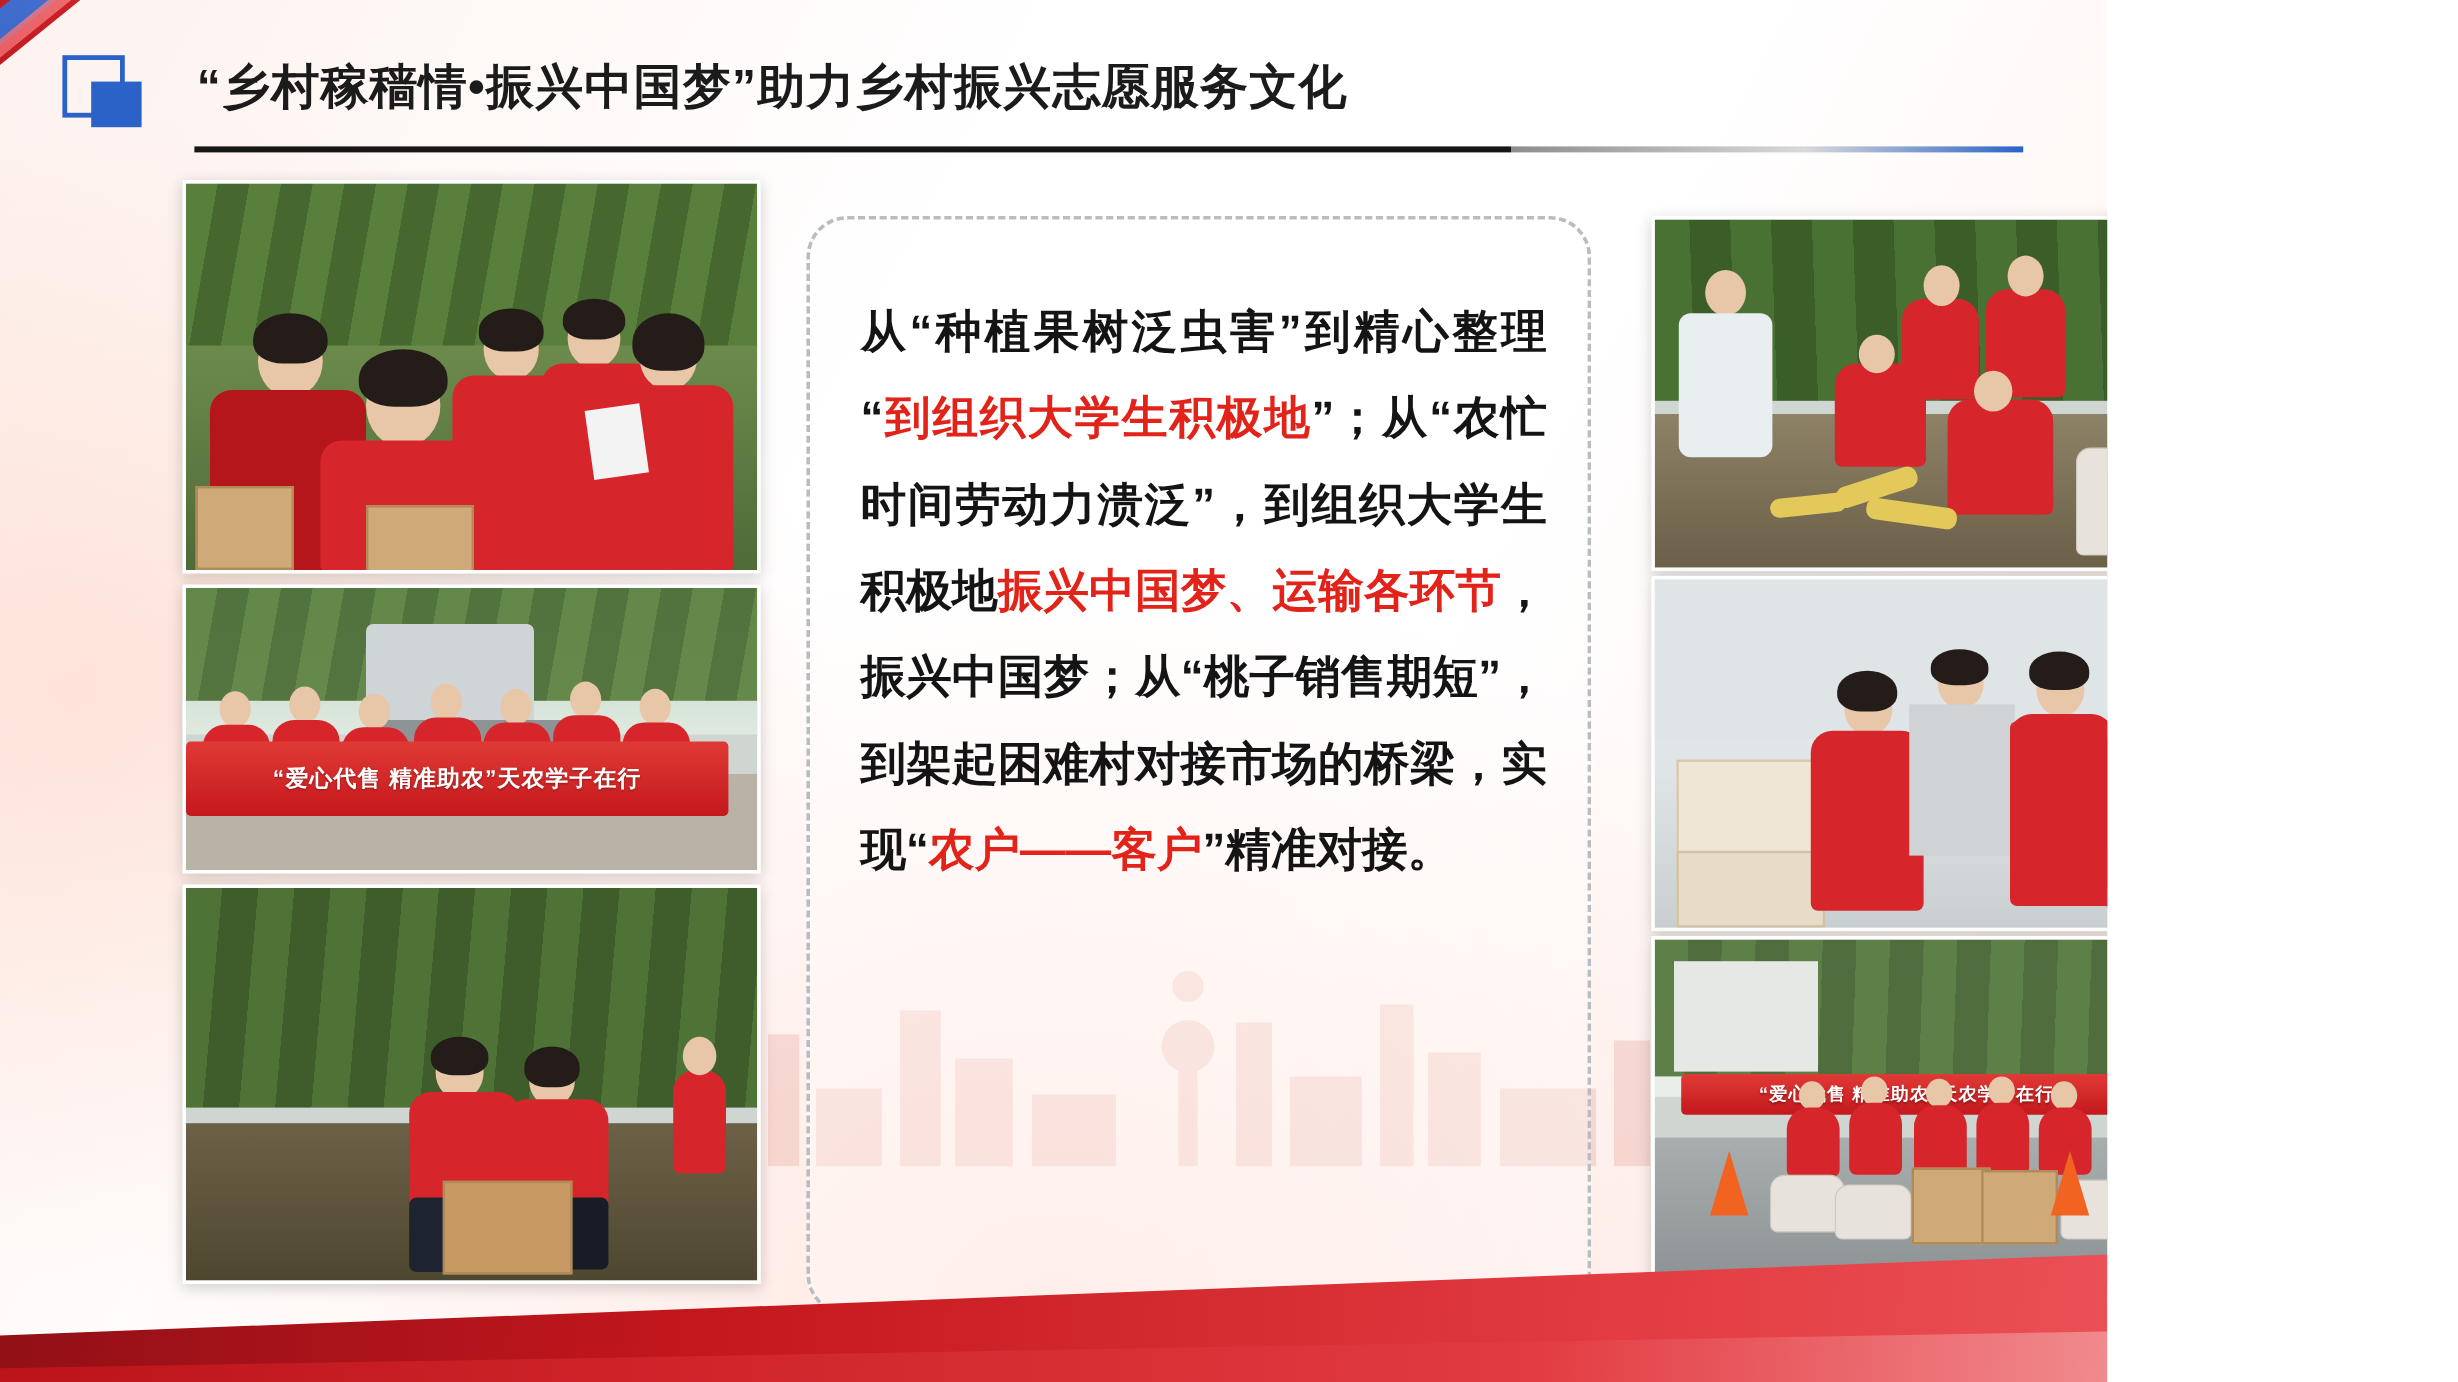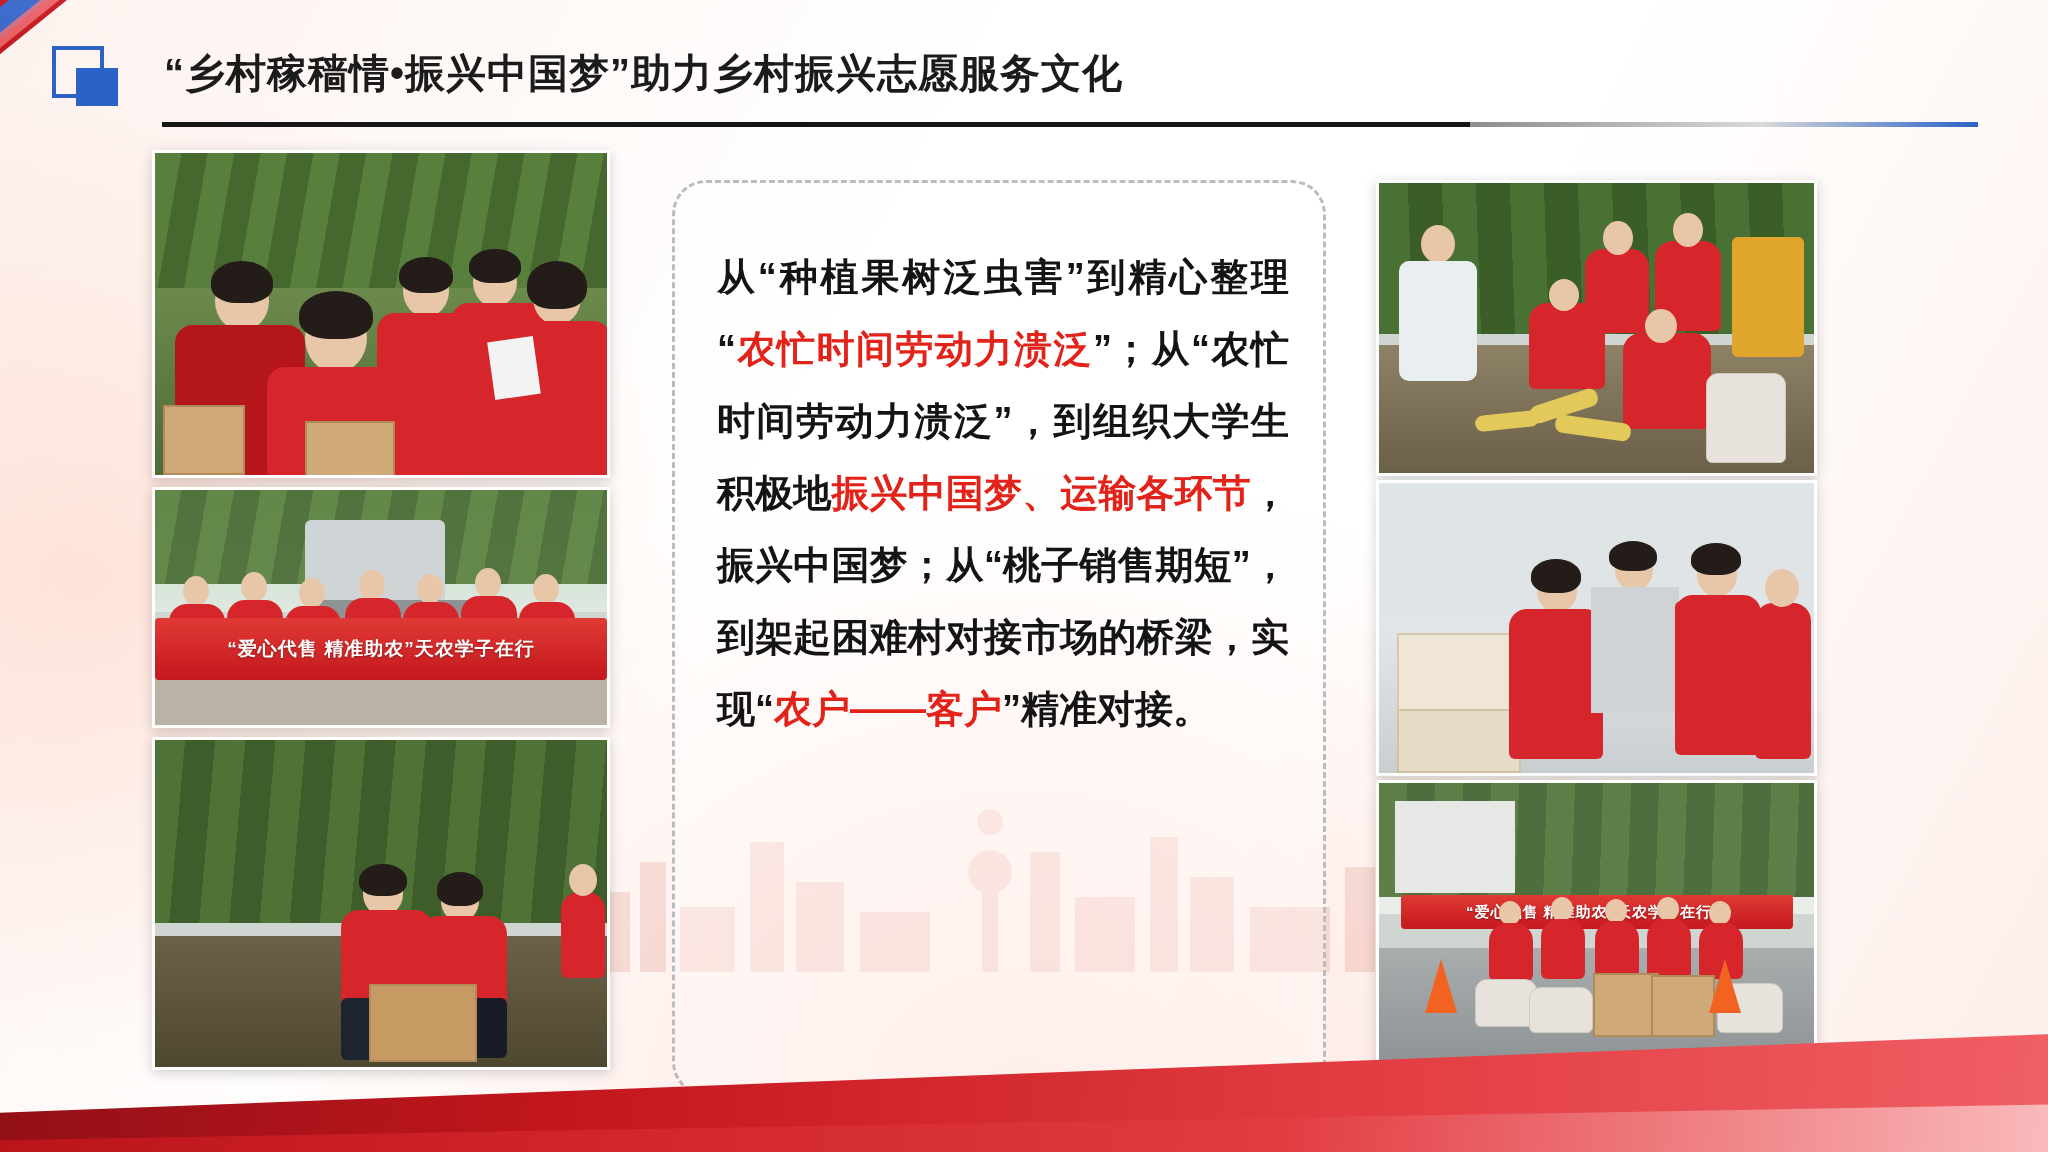--- a/index.html
+++ b/index.html
@@ -2,21 +2,21 @@
 <html lang="zh"><head>
 <meta charset="utf-8">
 <style>
   html,body{margin:0;padding:0;}
   body{
     width:2048px;height:1152px;overflow:hidden;
     font-family:"Liberation Sans","DejaVu Sans",sans-serif;
     background:#ffffff;
   }
   .slide{
-    position:relative;width:2048px;height:1152px;overflow:hidden;
+    position:relative;width:1756px;height:1152px;overflow:hidden;
     background:
       radial-gradient(ellipse 900px 700px at 4% 50%, rgba(255,210,195,.55) 0%, rgba(255,255,255,0) 70%),
       radial-gradient(ellipse 1100px 900px at 50% 95%, rgba(255,200,185,.45) 0%, rgba(255,255,255,0) 70%),
       linear-gradient(118deg,#fdf2ee 0%,#ffffff 38%,#ffffff 62%,#fdeee9 100%);
   }
 
   
   .ribbon-tl{position:absolute;left:0;top:0;width:300px;height:170px;overflow:hidden;pointer-events:none;}
   .ribbon-tl .r1{position:absolute;left:-130px;top:-70px;width:420px;height:52px;
     background:linear-gradient(90deg,#b7141b,#e8353b);transform:rotate(-39deg);border-radius:4px;}
@@ -48,21 +48,21 @@
   .logo-mark{position:absolute;left:0;top:6px;width:66px;height:62px;}
   .logo-mark .outline{position:absolute;left:0;top:0;width:52px;height:52px;border:4px solid #2a62c8;box-sizing:border-box;}
   .logo-mark .fill{position:absolute;left:24px;top:22px;width:42px;height:38px;background:#2a62c8;}
   .title{position:absolute;left:112px;top:0;font-size:40px;font-weight:bold;color:#1b1b1b;
     letter-spacing:1px;white-space:nowrap;line-height:66px;}
   .title-rule{position:absolute;left:110px;top:82px;right:0;height:5px;
     background:linear-gradient(90deg,#161616 0%,#161616 72%,#8d8d8d 72%,#d9d9d9 88%,#2a62c8 100%);}
 
   
   .photo{position:absolute;border:3px solid #ffffff;box-shadow:0 3px 12px rgba(0,0,0,.18);
-    overflow:hidden;background:#cfd6d2;}
+    overflow:hidden;background:#cfd6d2;padding-left:24px;}
   .photo .ph{position:absolute;inset:0;}
   #photo-left-1{left:152px;top:150px;width:452px;height:322px;}
   #photo-left-2{left:152px;top:487px;width:452px;height:235px;}
   #photo-left-3{left:152px;top:737px;width:452px;height:327px;}
 
   #photo-right-1{left:1376px;top:180px;width:435px;height:290px;}
   #photo-right-2{left:1376px;top:480px;width:435px;height:290px;}
   #photo-right-3{left:1376px;top:780px;width:435px;height:285px;}
 
   
@@ -198,21 +198,21 @@
       <div class="hair" style="left:282px;top:132px;width:46px;height:34px;"></div>
       <div class="shirt" style="left:266px;top:176px;width:86px;height:92px;"></div>
       <div style="position:absolute;left:268px;top:258px;width:84px;height:60px;background:#171c26;border-radius:6px;"></div>
       <div class="carton" style="left:214px;top:244px;width:104px;height:74px;background:#c79a63;"></div>
       <div class="shirt" style="left:406px;top:152px;width:44px;height:86px;"></div>
       <div class="head" style="left:414px;top:124px;width:28px;height:32px;"></div>
     </div>
   </div>
 
   <div class="card">
-    <div class="card-body" id="card-paragraph"><span>从“种植果树泛虫害”到精心整理“</span><span class="hl">农忙时间劳动力溃泛</span><span>”；从“农忙时间劳动力溃泛”，到组织大学生积极地</span><span class="hl">振兴中国梦、运输各环节</span><span>，振兴中国梦；从“桃子销售期短”，到架起困难村对接市场的桥梁，实现“</span><span class="hl">农户——客户</span><span>”精准对接。</span></div>
+    <div class="card-body" id="card-paragraph"><span>从“种植果树泛虫害”到精心整理“</span><span class="hl">到组织大学生积极地</span><span>”；从“农忙时间劳动力溃泛”，到组织大学生积极地</span><span class="hl">振兴中国梦、运输各环节</span><span>，振兴中国梦；从“桃子销售期短”，到架起困难村对接市场的桥梁，实现“</span><span class="hl">农户——客户</span><span>”精准对接。</span></div>
   </div>
 
   <div class="photo" id="photo-right-1">
     <div class="ph">
       <div class="sky" style="height:40%;background:linear-gradient(#cfe2ea,#e8eee6)"></div>
       <div class="trees" style="height:52%;background:repeating-linear-gradient(88deg,#4a7134 0 34px,#3b5d28 34px 68px)"></div>
       <div class="ground" style="height:44%;background:linear-gradient(#8d8266,#6b6048)"></div>
       <div style="position:absolute;right:10px;top:54px;width:72px;height:120px;background:#e0a52c;border-radius:6px;"></div>
       <div class="head" style="left:42px;top:42px;width:34px;height:38px;"></div>
       <div style="position:absolute;left:20px;top:78px;width:78px;height:120px;background:#e9eef1;border-radius:10px;"></div>

